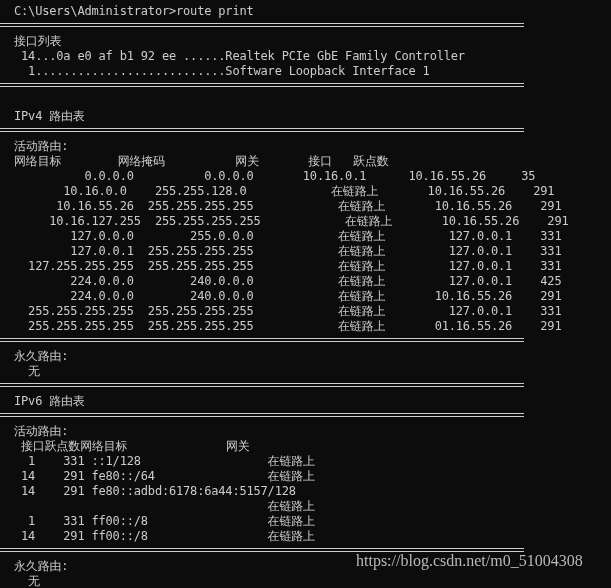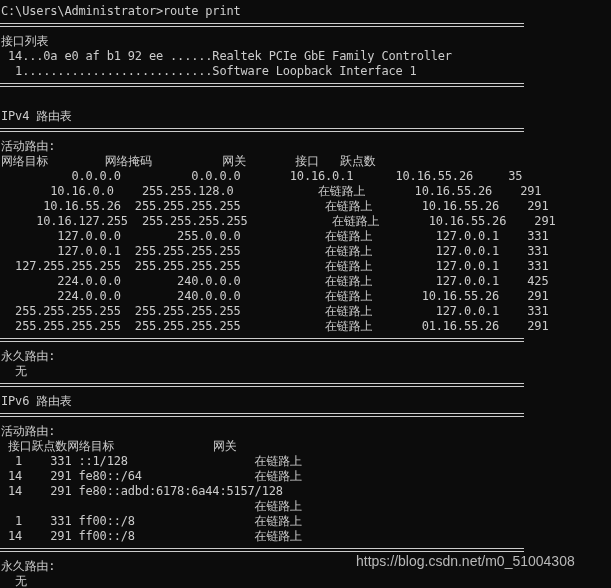--- a/index.html
+++ b/index.html
@@ -18,21 +18,21 @@
     font-size: 12px;
     line-height: 15px;
     overflow: hidden;
     box-sizing: border-box;
     padding: 4px 0 0 0;
   }
   .line {
     white-space: pre;
     height: 15px;
     line-height: 15px;
-    padding-left: 1px;
+    padding-left: 14px;
     font-size: 12px;
     letter-spacing: -0.18px;
   }
   .line.blank {
     height: 15px;
   }
   
   .rule {
     height: 15px;
     position: relative;
@@ -46,22 +46,22 @@
     height: 1px;
     background: #cccccc;
   }
   .rule::before { top: 4px; }
   .rule::after  { top: 7px; }
 
   #watermark {
     position: absolute;
     left: 356px;
     top: 552px;
-    font-family: Liberation Sans, sans-serif;
-    font-size: 14px;
+    font-family: Liberation Serif, serif;
+    font-size: 16px;
     line-height: 18px;
     color: #b9b9b9;
     white-space: pre;
   }
 </style>
 </head>
 <body>
 
 <div id="console">
 

